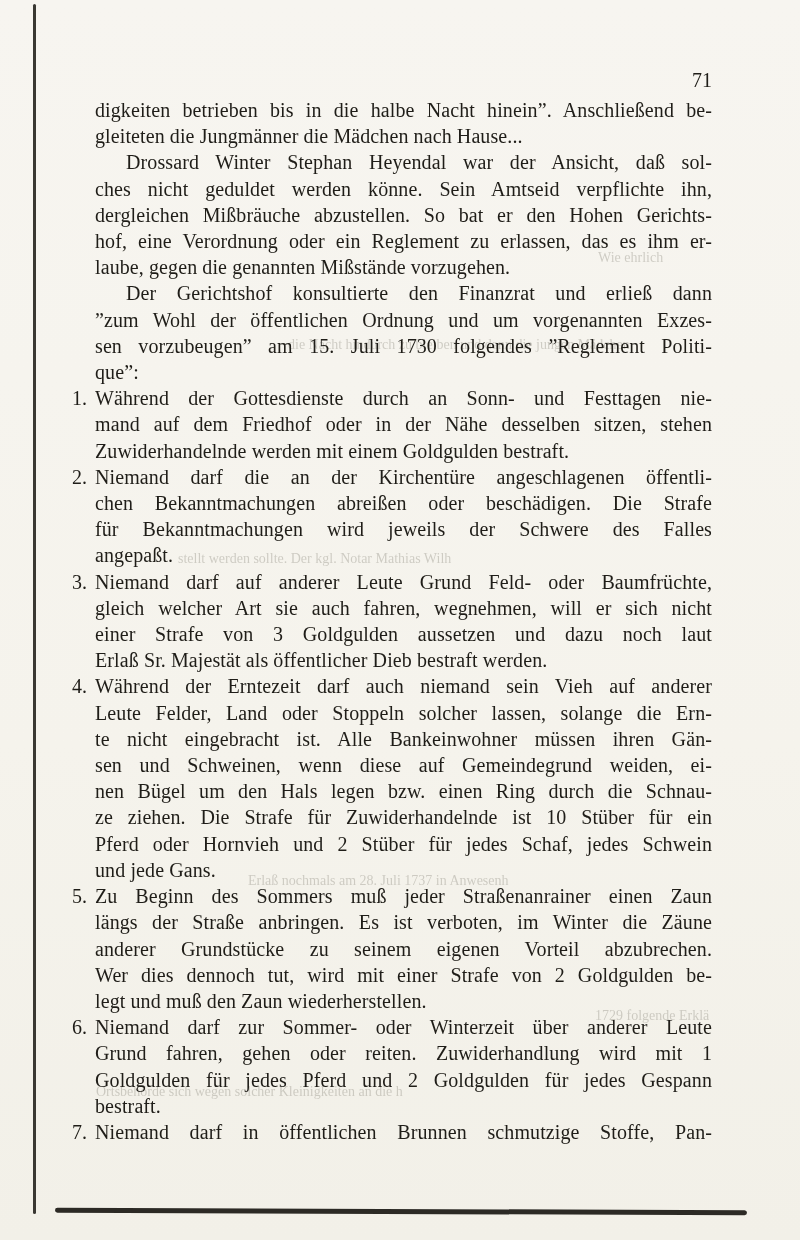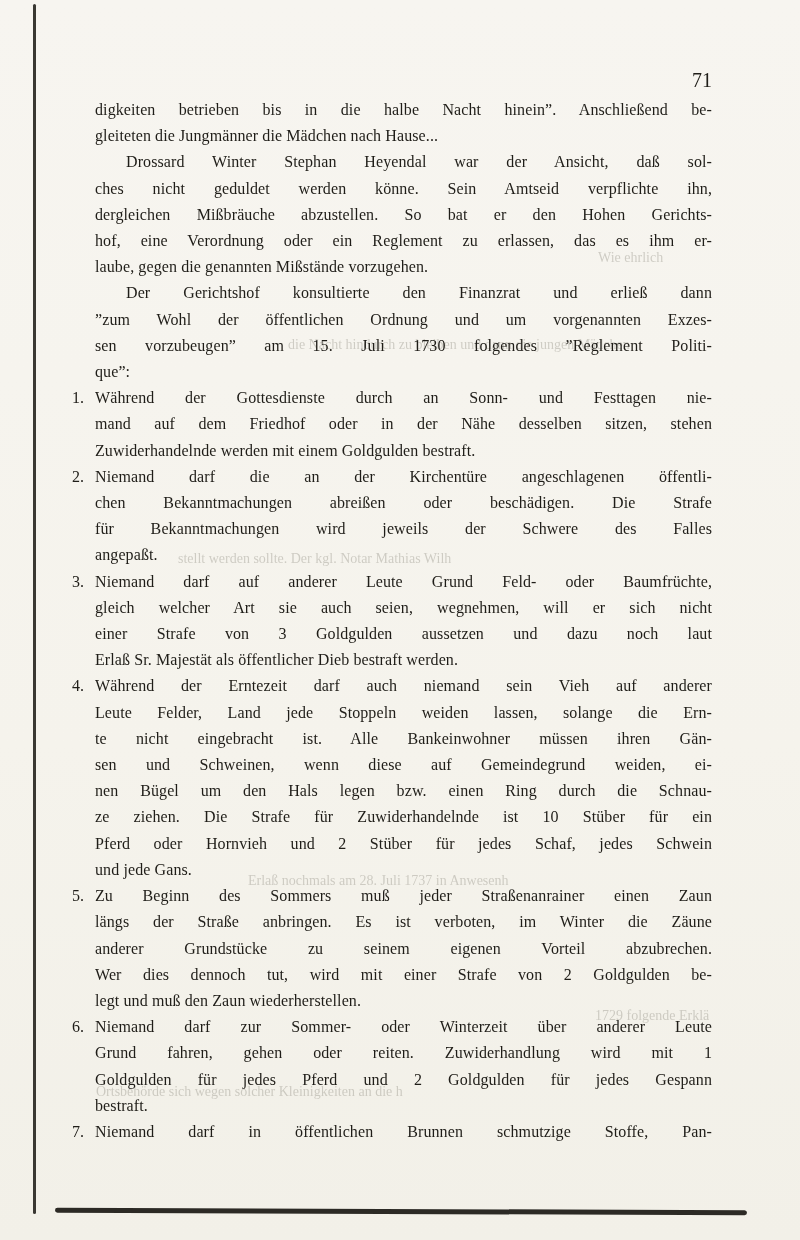--- a/index.html
+++ b/index.html
@@ -18,21 +18,21 @@
     right: 88px;
     font-size: 20px;
     line-height: 24px;
     z-index: 3;
   }
   .text-block {
     position: absolute;
     top: 97px;
     left: 95px;
     width: 617px;
-    font-size: 16px;
+    font-size: 20px;
     line-height: 26.2px;
     z-index: 2;
     letter-spacing: 0.1px;
   }
   .block { position: relative; }
   .marker {
     position: absolute;
     left: -23px;
     top: 0;
     width: 23px;
@@ -124,28 +124,28 @@
       <div class="block list-item">
         <span class="marker">2.</span>
         <div class="line">Niemand darf die an der Kirchentüre angeschlagenen öffentli-</div>
         <div class="line">chen Bekanntmachungen abreißen oder beschädigen. Die Strafe</div>
         <div class="line">für Bekanntmachungen wird jeweils der Schwere des Falles</div>
         <div class="line endline">angepaßt.</div>
       </div>
       <div class="block list-item">
         <span class="marker">3.</span>
         <div class="line">Niemand darf auf anderer Leute Grund Feld- oder Baumfrüchte,</div>
-        <div class="line">gleich welcher Art sie auch seien, wegnehmen, will er sich nicht</div>
+        <div class="line">gleich welcher Art sie auch fahren, wegnehmen, will er sich nicht</div>
         <div class="line">einer Strafe von 3 Goldgulden aussetzen und dazu noch laut</div>
         <div class="line endline">Erlaß Sr. Majestät als öffentlicher Dieb bestraft werden.</div>
       </div>
       <div class="block list-item">
         <span class="marker">4.</span>
         <div class="line">Während der Erntezeit darf auch niemand sein Vieh auf anderer</div>
-        <div class="line">Leute Felder, Land jede Stoppeln weiden lassen, solange die Ern-</div>
+        <div class="line">Leute Felder, Land oder Stoppeln solcher lassen, solange die Ern-</div>
         <div class="line">te nicht eingebracht ist. Alle Bankeinwohner müssen ihren Gän-</div>
         <div class="line">sen und Schweinen, wenn diese auf Gemeindegrund weiden, ei-</div>
         <div class="line">nen Bügel um den Hals legen bzw. einen Ring durch die Schnau-</div>
         <div class="line">ze ziehen. Die Strafe für Zuwiderhandelnde ist 10 Stüber für ein</div>
         <div class="line">Pferd oder Hornvieh und 2 Stüber für jedes Schaf, jedes Schwein</div>
         <div class="line endline">und jede Gans.</div>
       </div>
       <div class="block list-item">
         <span class="marker">5.</span>
         <div class="line">Zu Beginn des Sommers muß jeder Straßenanrainer einen Zaun</div>

